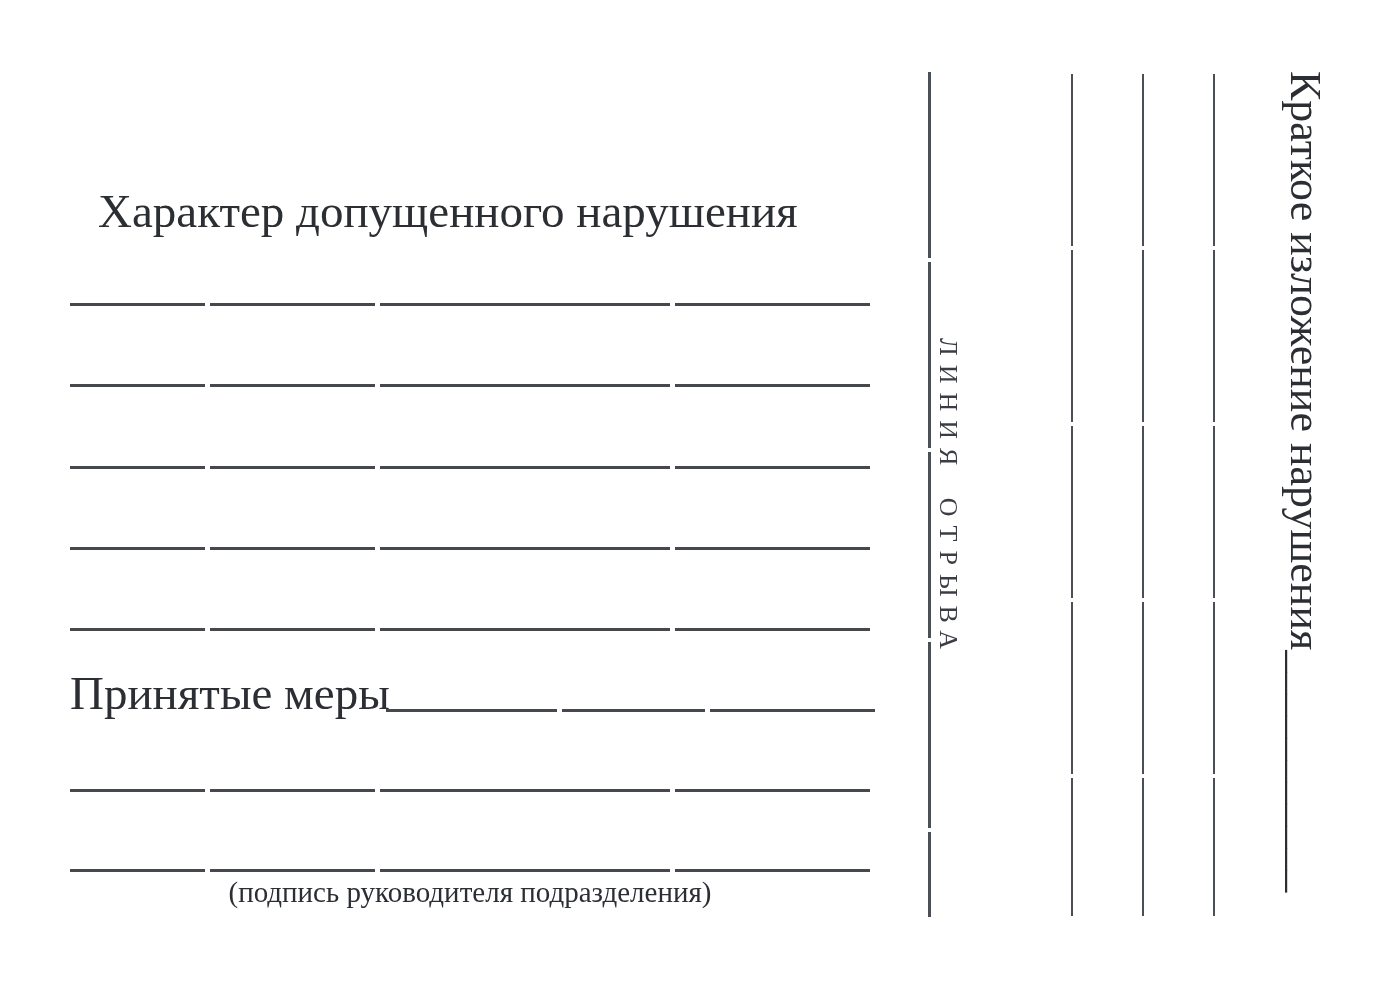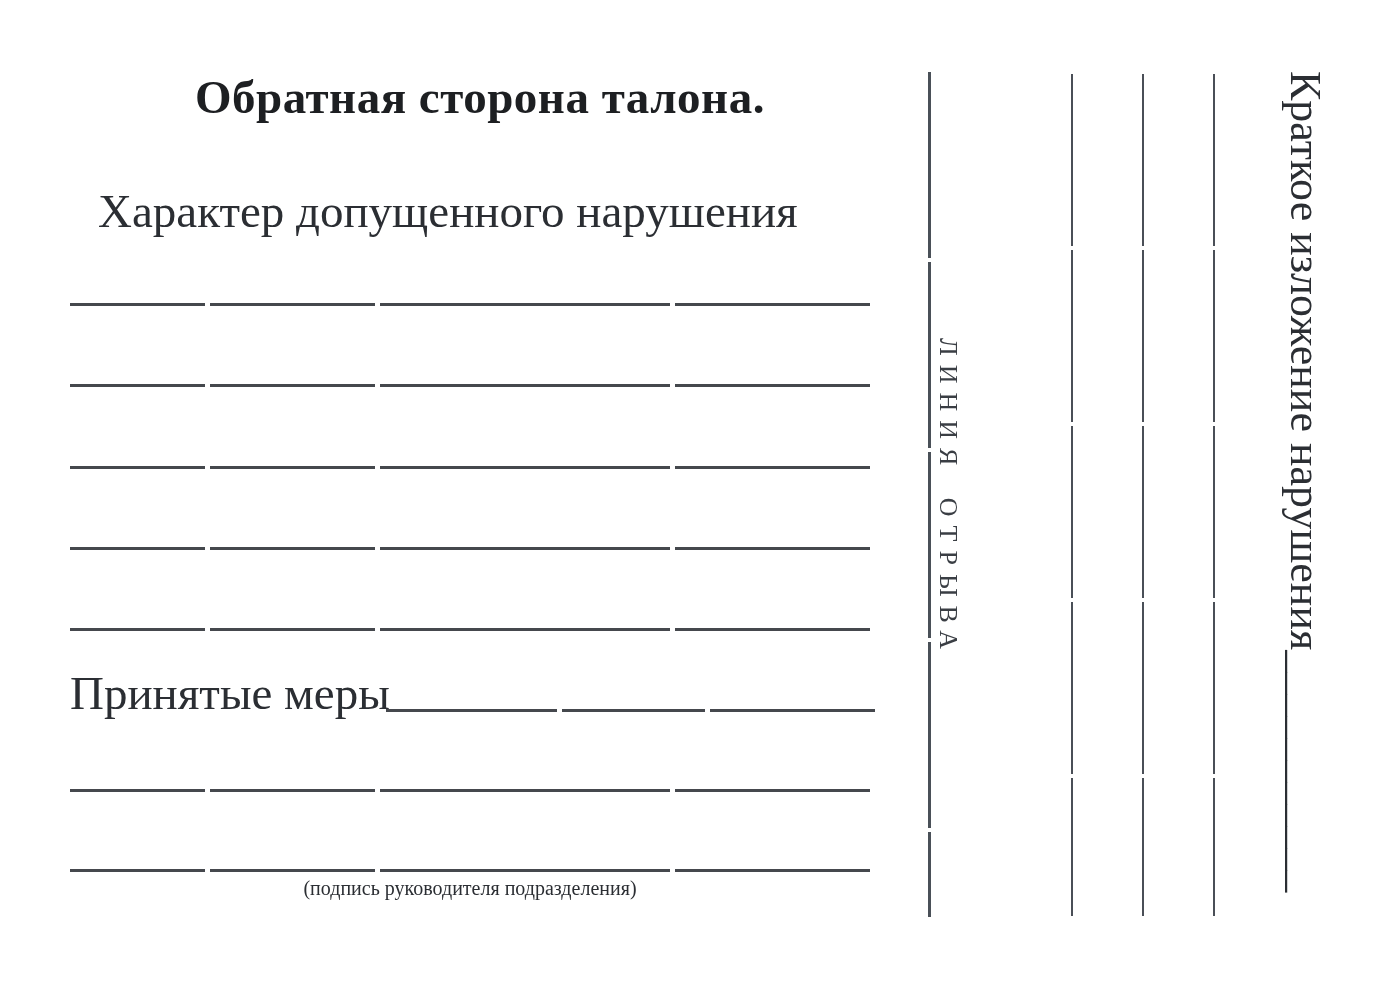--- a/index.html
+++ b/index.html
@@ -29,21 +29,21 @@
     position:absolute;left:70px;
     font-size:47px;line-height:1;
     color:var(--ink);
     white-space:nowrap;
   }
   .violation{top:188px;margin-left:28px;}
   .measures{top:670px;}
   .caption{
     position:absolute;left:70px;top:878px;width:800px;
     text-align:center;
-    font-size:20px;line-height:1;
+    font-size:29px;line-height:1;
     color:var(--ink);
     white-space:nowrap;
   }
   
   .hline{
     position:absolute;left:70px;width:800px;height:3px;
     background:linear-gradient(to right,
       var(--rule) 0 135px,  transparent 135px 140px,
       var(--rule) 140px 305px, transparent 305px 310px,
       var(--rule) 310px 600px, transparent 600px 605px,
@@ -87,21 +87,20 @@
     left:1327px;top:71px;
     font-size:44px;
     color:var(--ink);
   }
 </style>
 </head>
 <body>
 
 <div class="canvas">
 
-  <div class="title">Обратная сторона талона.</div>
 
   <div class="field-label violation">Характер допущенного нарушения</div>
 
   <div class="hline" style="top:303px"></div>
   <div class="hline" style="top:384px"></div>
   <div class="hline" style="top:466px"></div>
   <div class="hline" style="top:547px"></div>
   <div class="hline" style="top:628px"></div>
 
   <div class="field-label measures">Принятые меры</div>

